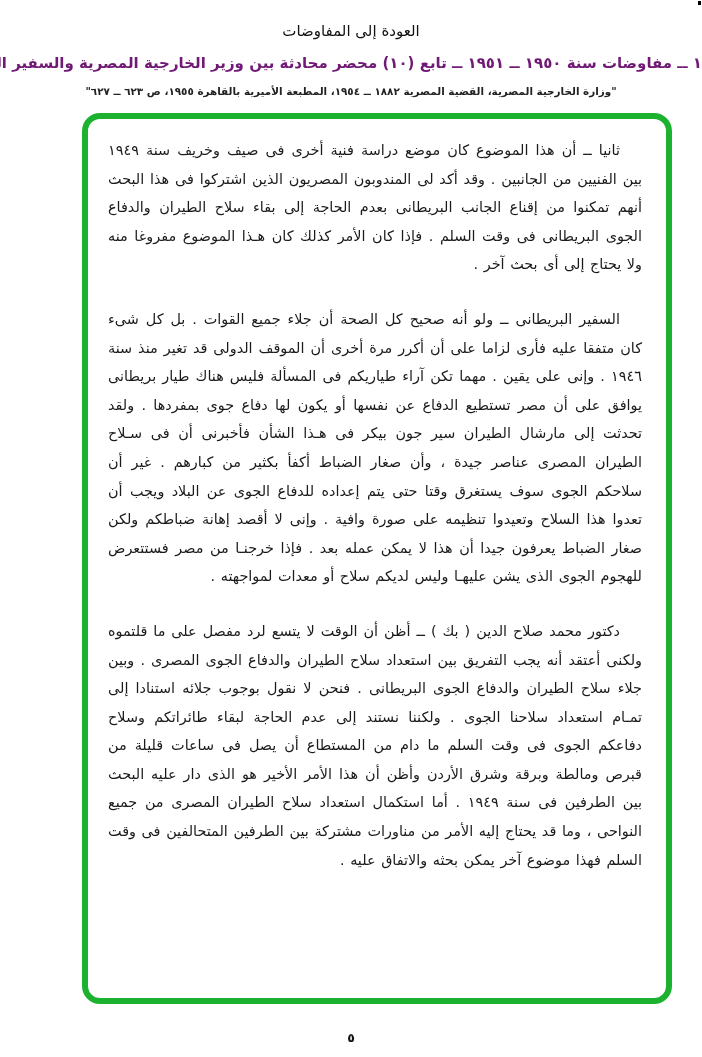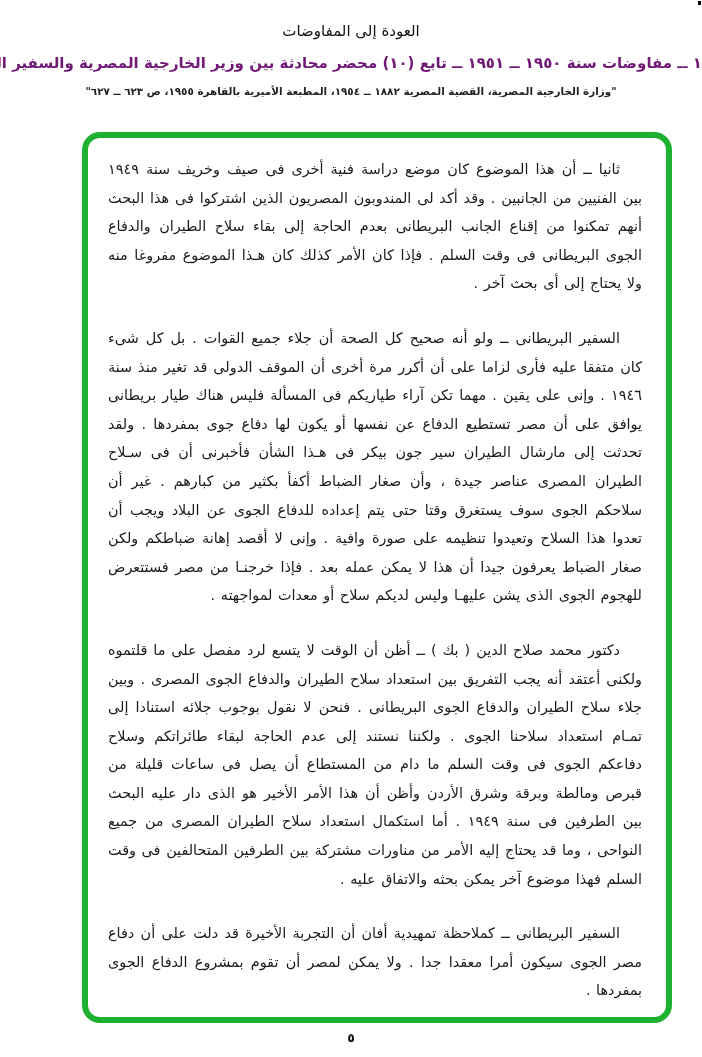--- a/index.html
+++ b/index.html
@@ -35,21 +35,21 @@
   .doc-source {
     position: absolute; top: 85px; left: 0; right: 0;
     text-align: center;
     font-weight: bold;
     font-size: 10.4px;
     color: #222;
     white-space: nowrap;
   }
   .highlight-box {
     position: absolute;
-    top: 132px; left: 82px;
+    top: 113px; left: 82px;
     width: 590px; height: 891px;
     border: 6px solid #1cb230;
     border-radius: 18px;
     padding: 17px 24px 0 20px;
     overflow: hidden;
     background: #ffffff;
   }
   .para {
     font-size: 14.4px;
     line-height: 28.6px;
@@ -87,19 +87,18 @@
   <div class="doc-source">"وزارة الخارجية المصرية، القضية المصرية ١٨٨٢ ــ ١٩٥٤، المطبعة الأميرية بالقاهرة ١٩٥٥، ص ٦٢٣ ــ ٦٢٧"</div>
 
   <div class="highlight-box">
 
     <div class="para">ثانيا ــ أن هذا الموضوع كان موضع دراسة فنية أخرى فى صيف وخريف سنة ١٩٤٩ بين الفنيين من الجانبين . وقد أكد لى المندوبون المصريون الذين اشتركوا فى هذا البحث أنهم تمكنوا من إقناع الجانب البريطانى بعدم الحاجة إلى بقاء سلاح الطيران والدفاع الجوى البريطانى فى وقت السلم . فإذا كان الأمر كذلك كان هـذا الموضوع مفروغا منه ولا يحتاج إلى أى بحث آخر .</div>
 
     <div class="para">السفير البريطانى ــ ولو أنه صحيح كل الصحة أن جلاء جميع القوات . بل كل شىء كان متفقا عليه فأرى لزاما على أن أكرر مرة أخرى أن الموقف الدولى قد تغير منذ سنة ١٩٤٦ . وإنى على يقين . مهما تكن آراء طياريكم فى المسألة فليس هناك طيار بريطانى يوافق على أن مصر تستطيع الدفاع عن نفسها أو يكون لها دفاع جوى بمفردها . ولقد تحدثت إلى مارشال الطيران سير جون بيكر فى هـذا الشأن فأخبرنى أن فى سـلاح الطيران المصرى عناصر جيدة ، وأن صغار الضباط أكفأ بكثير من كبارهم . غير أن سلاحكم الجوى سوف يستغرق وقتا حتى يتم إعداده للدفاع الجوى عن البلاد ويجب أن تعدوا هذا السلاح وتعيدوا تنظيمه على صورة وافية . وإنى لا أقصد إهانة ضباطكم ولكن صغار الضباط يعرفون جيدا أن هذا لا يمكن عمله بعد . فإذا خرجنـا من مصر فستتعرض للهجوم الجوى الذى يشن عليهـا وليس لديكم سلاح أو معدات لمواجهته .</div>
 
     <div class="para">دكتور محمد صلاح الدين ( بك ) ــ أظن أن الوقت لا يتسع لرد مفصل على ما قلتموه ولكنى أعتقد أنه يجب التفريق بين استعداد سلاح الطيران والدفاع الجوى المصرى . وبين جلاء سلاح الطيران والدفاع الجوى البريطانى . فنحن لا نقول بوجوب جلائه استنادا إلى تمـام استعداد سلاحنا الجوى . ولكننا نستند إلى عدم الحاجة لبقاء طائراتكم وسلاح دفاعكم الجوى فى وقت السلم ما دام من المستطاع أن يصل فى ساعات قليلة من قبرص ومالطة وبرقة وشرق الأردن وأظن أن هذا الأمر الأخير هو الذى دار عليه البحث بين الطرفين فى سنة ١٩٤٩ . أما استكمال استعداد سلاح الطيران المصرى من جميع النواحى ، وما قد يحتاج إليه الأمر من مناورات مشتركة بين الطرفين المتحالفين فى وقت السلم فهذا موضوع آخر يمكن بحثه والاتفاق عليه .</div>
 
-    <div class="para">السفير البريطانى ــ كملاحظة تمهيدية أفان أن التجربة الأخيرة قد دلت على أن دفاع مصر الجوى سيكون أمرا معقدا جدا . ولا يمكن لمصر أن تقوم بمشروع الدفاع الجوى بمفردها .</div>
 
   </div>
 
   <div class="page-number">٥</div>
 
 </div>
 
 </body></html>

